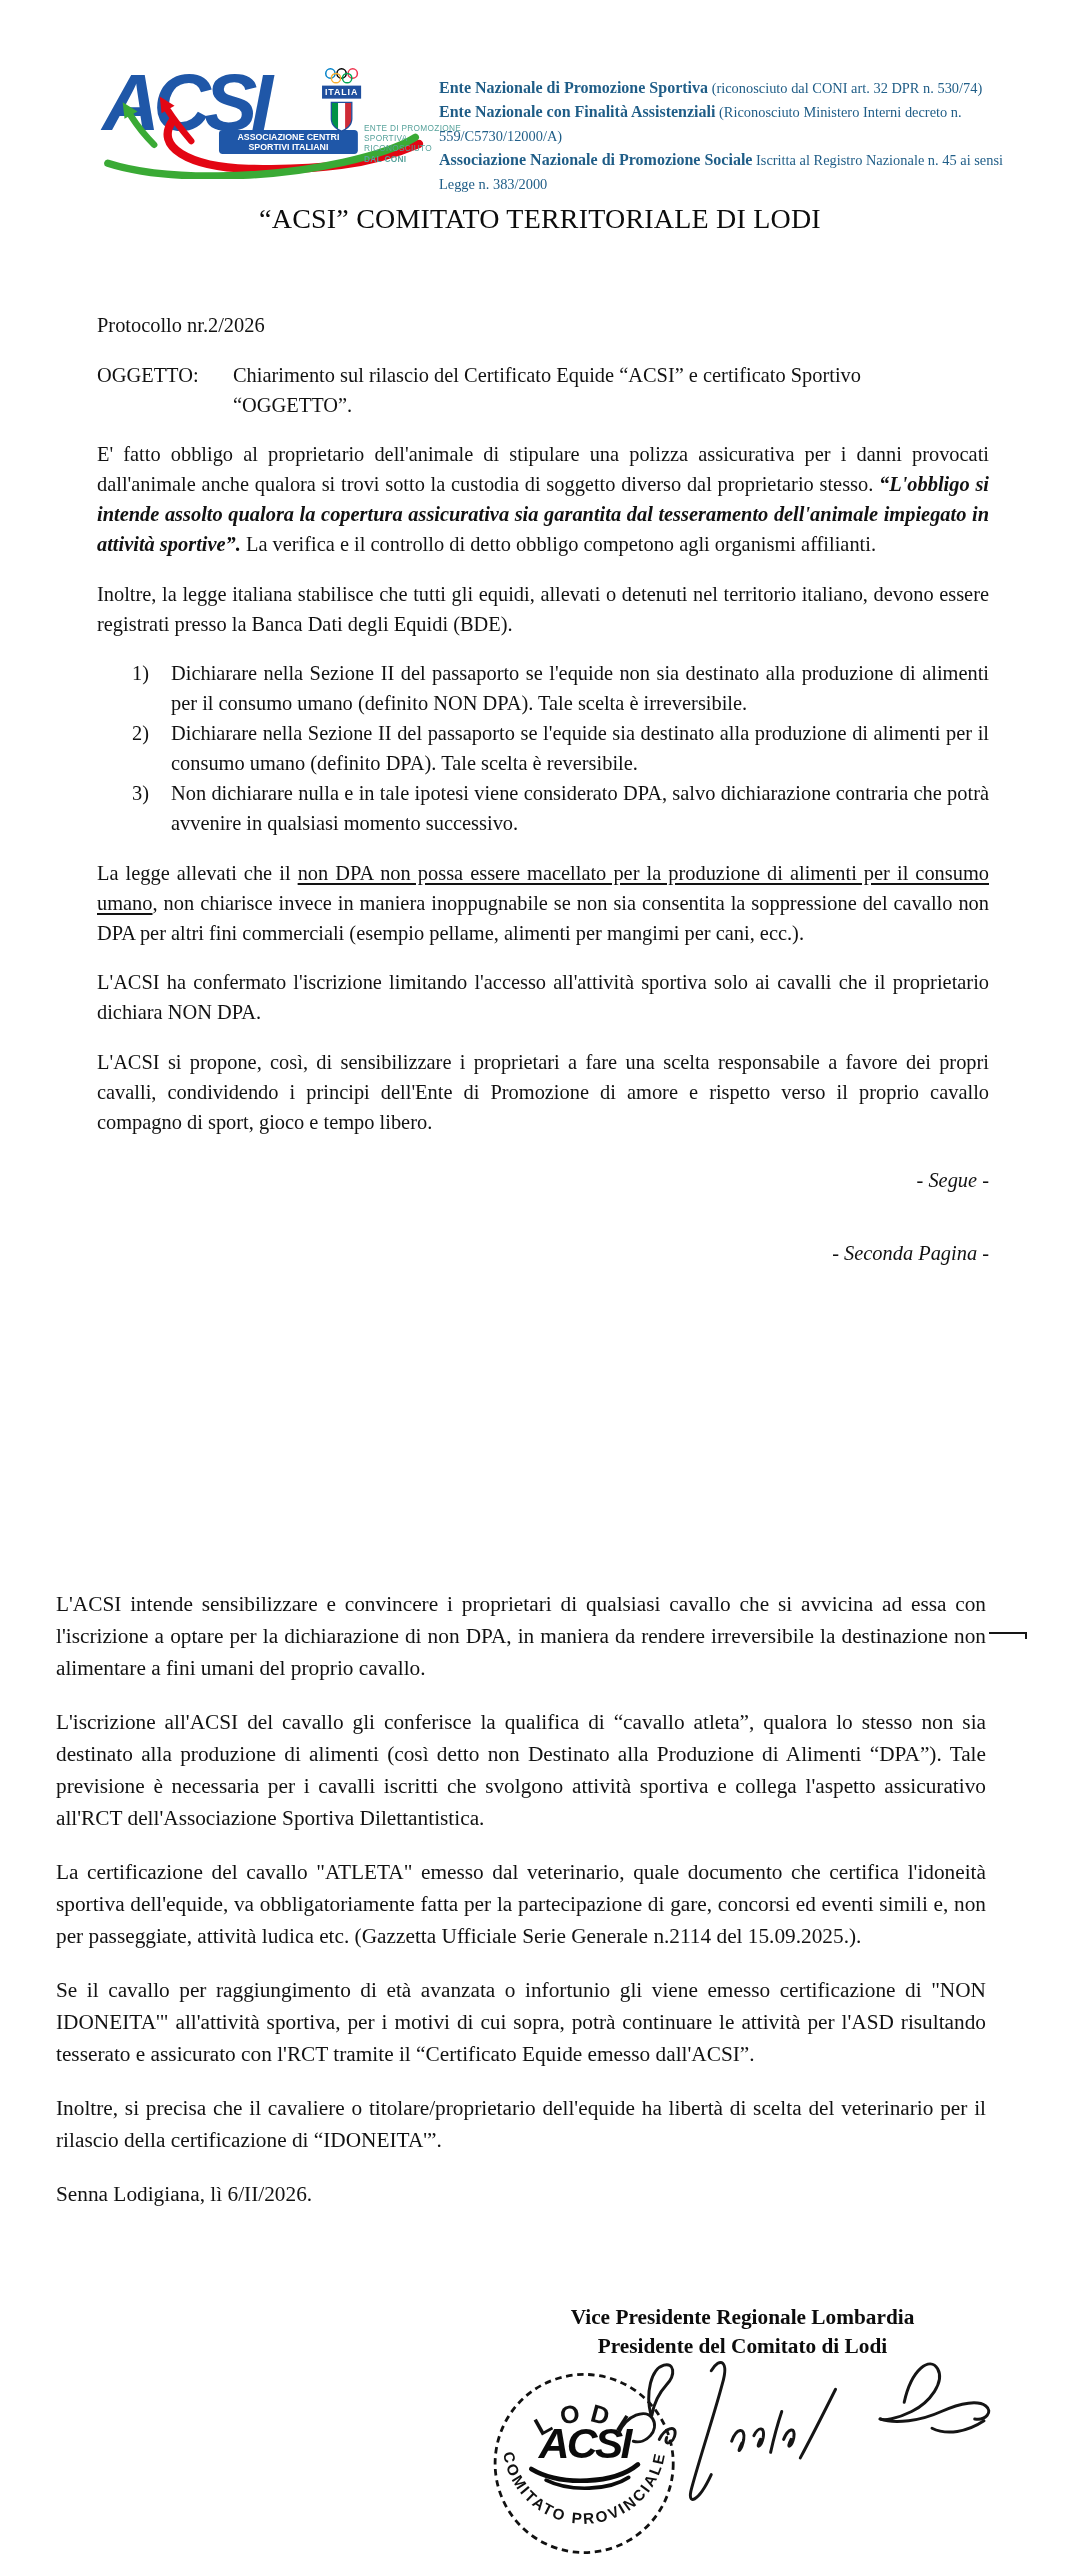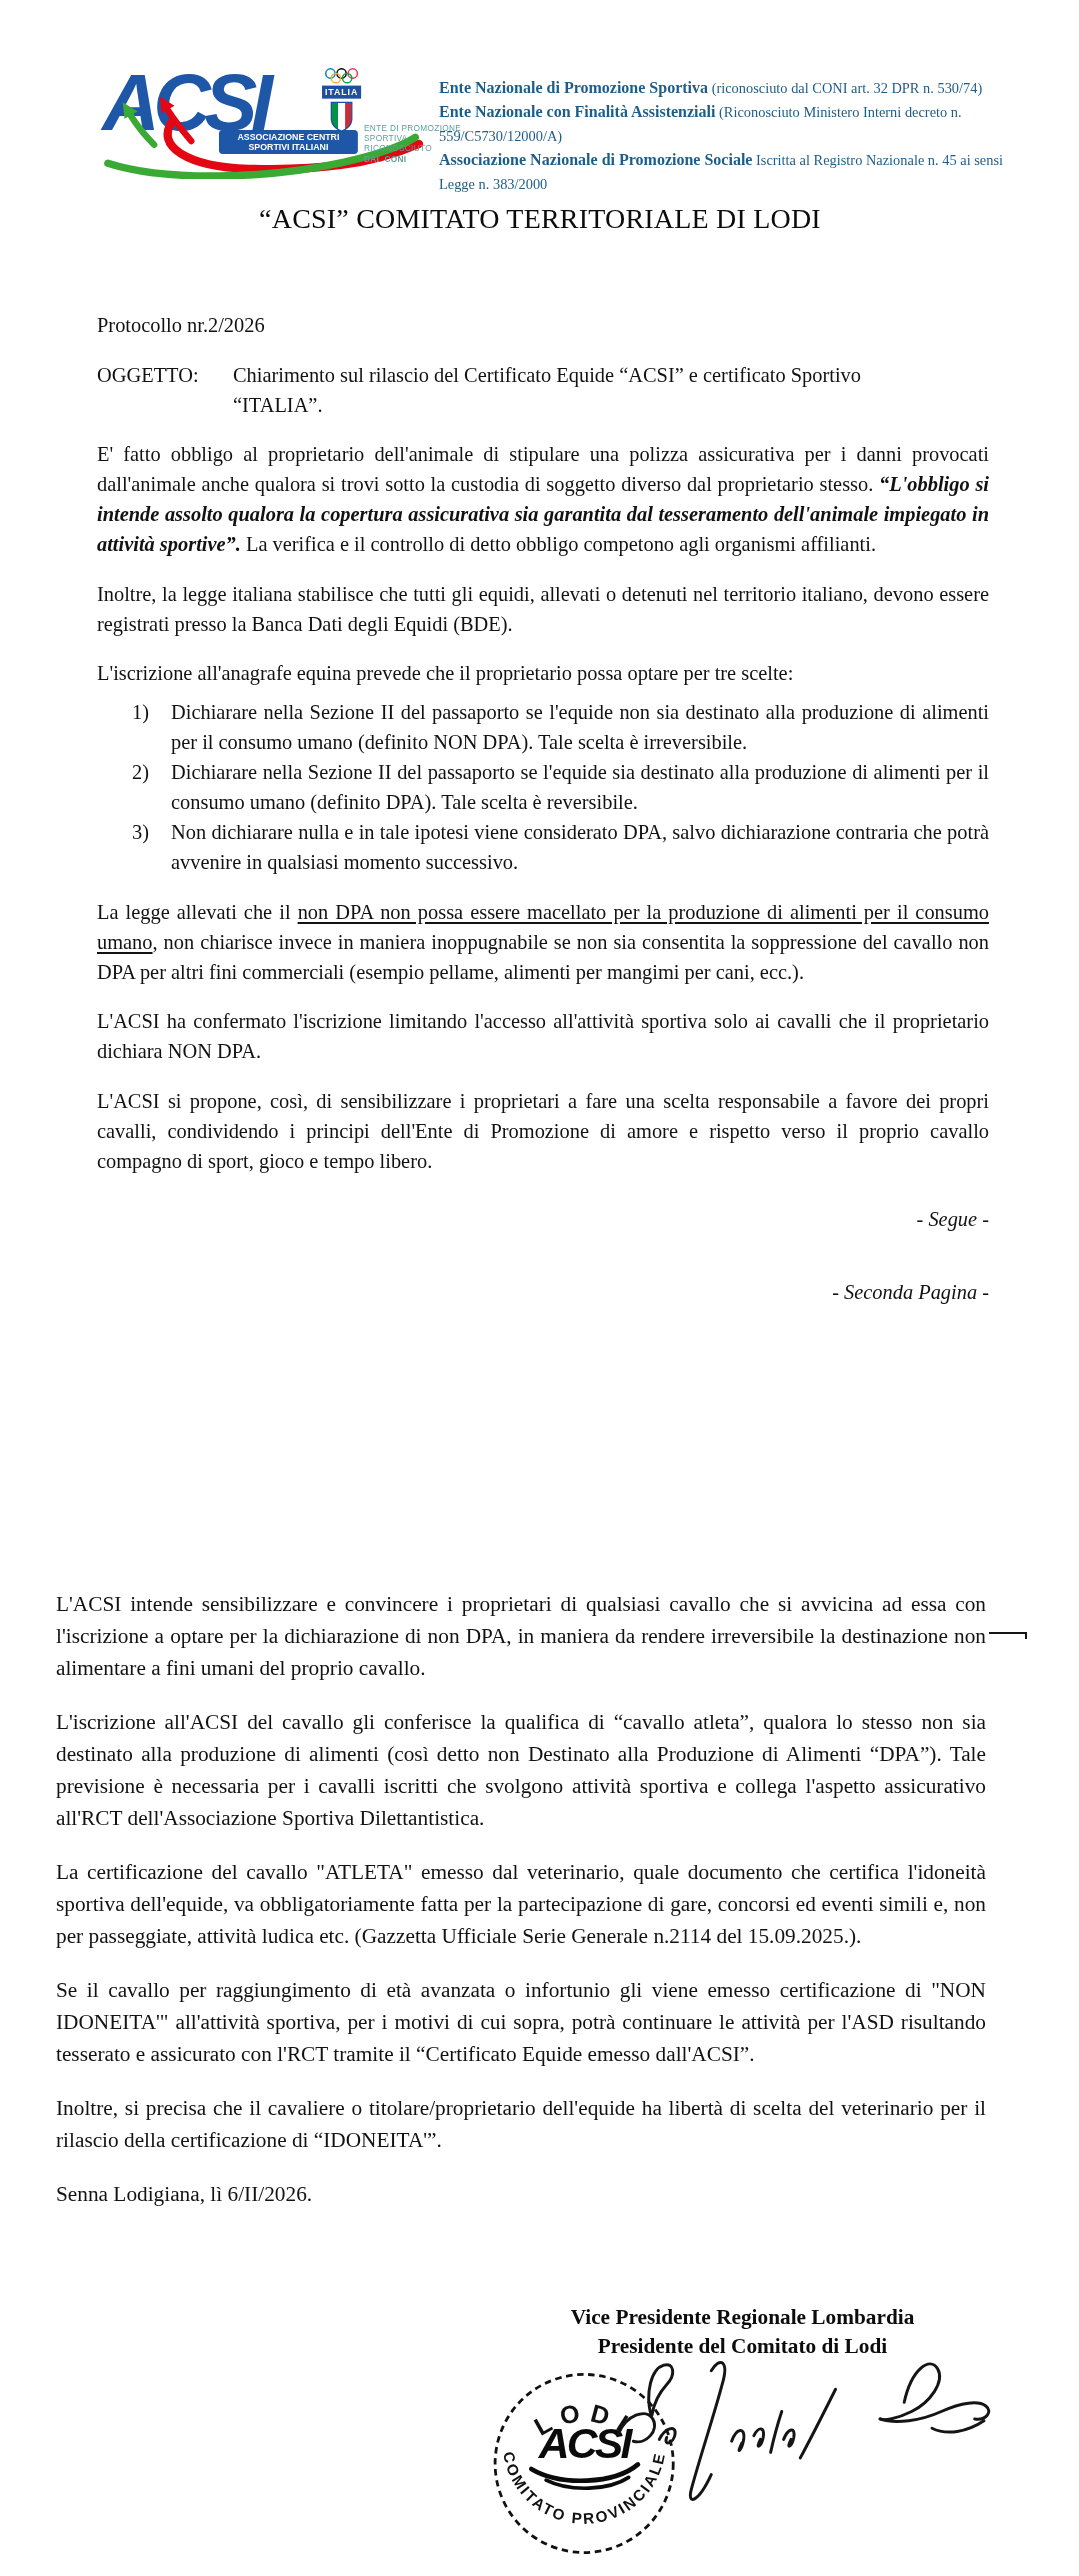--- a/index.html
+++ b/index.html
@@ -118,30 +118,29 @@
 
 <div class="doc-title">“ACSI” COMITATO TERRITORIALE DI LODI</div>
 
 <div class="section1">
   <div class="protocol">Protocollo nr.2/2026</div>
 
   <div class="subject">
     <span class="subject-label">OGGETTO:</span>
     <div class="subject-text">
       <div>Chiarimento sul rilascio del Certificato Equide “ACSI” e certificato Sportivo</div>
-      <div>“ITALIA”.</div>
+      <div>“OGGETTO”.</div>
     </div>
   </div>
 
 
   <div class="jp"><span>E' fatto obbligo al proprietario dell'animale di stipulare una polizza assicurativa per i danni provocati dall'animale anche qualora si trovi sotto la custodia di soggetto diverso dal proprietario stesso. </span><span class="bq">“L'obbligo si intende assolto qualora la copertura assicurativa sia garantita dal tesseramento dell'animale impiegato in attività sportive”.</span><span> La verifica e il controllo di detto obbligo competono agli organismi affilianti.</span></div>
 
   <div class="jp">Inoltre, la legge italiana stabilisce che tutti gli equidi, allevati o detenuti nel territorio italiano, devono essere registrati presso la Banca Dati degli Equidi (BDE).</div>
 
-  <div class="jp" style="margin-bottom:9.3px;">L'iscrizione all'anagrafe equina prevede che il proprietario possa optare per tre scelte:</div>
 
   <div class="num-list">
     <div class="li-row">
       <span class="li-num">1)</span>
       <span class="li-text">Dichiarare nella Sezione II del passaporto se l'equide non sia destinato alla produzione di alimenti per il consumo umano (definito NON DPA). Tale scelta è irreversibile.</span>
     </div>
     <div class="li-row">
       <span class="li-num">2)</span>
       <span class="li-text">Dichiarare nella Sezione II del passaporto se l'equide sia destinato alla produzione di alimenti per il consumo umano (definito DPA). Tale scelta è reversibile.</span>
     </div>

